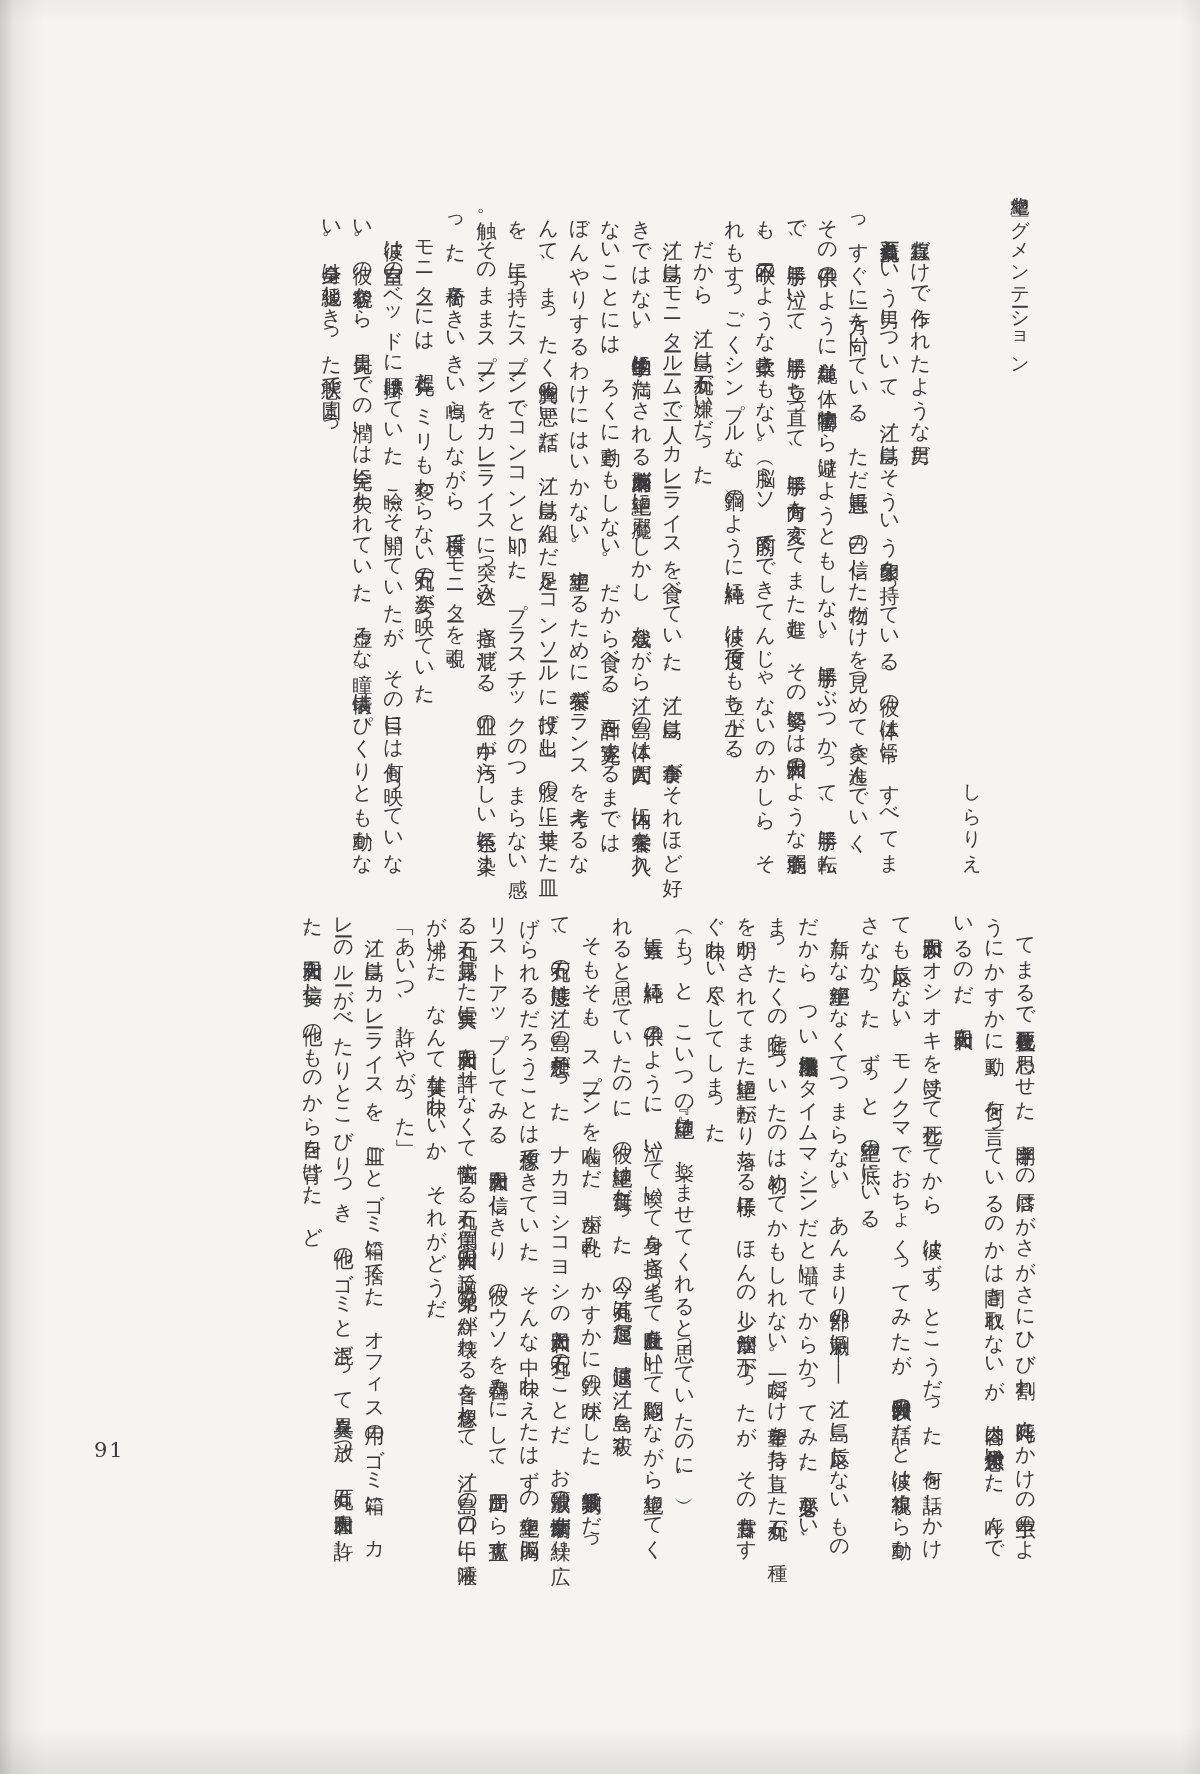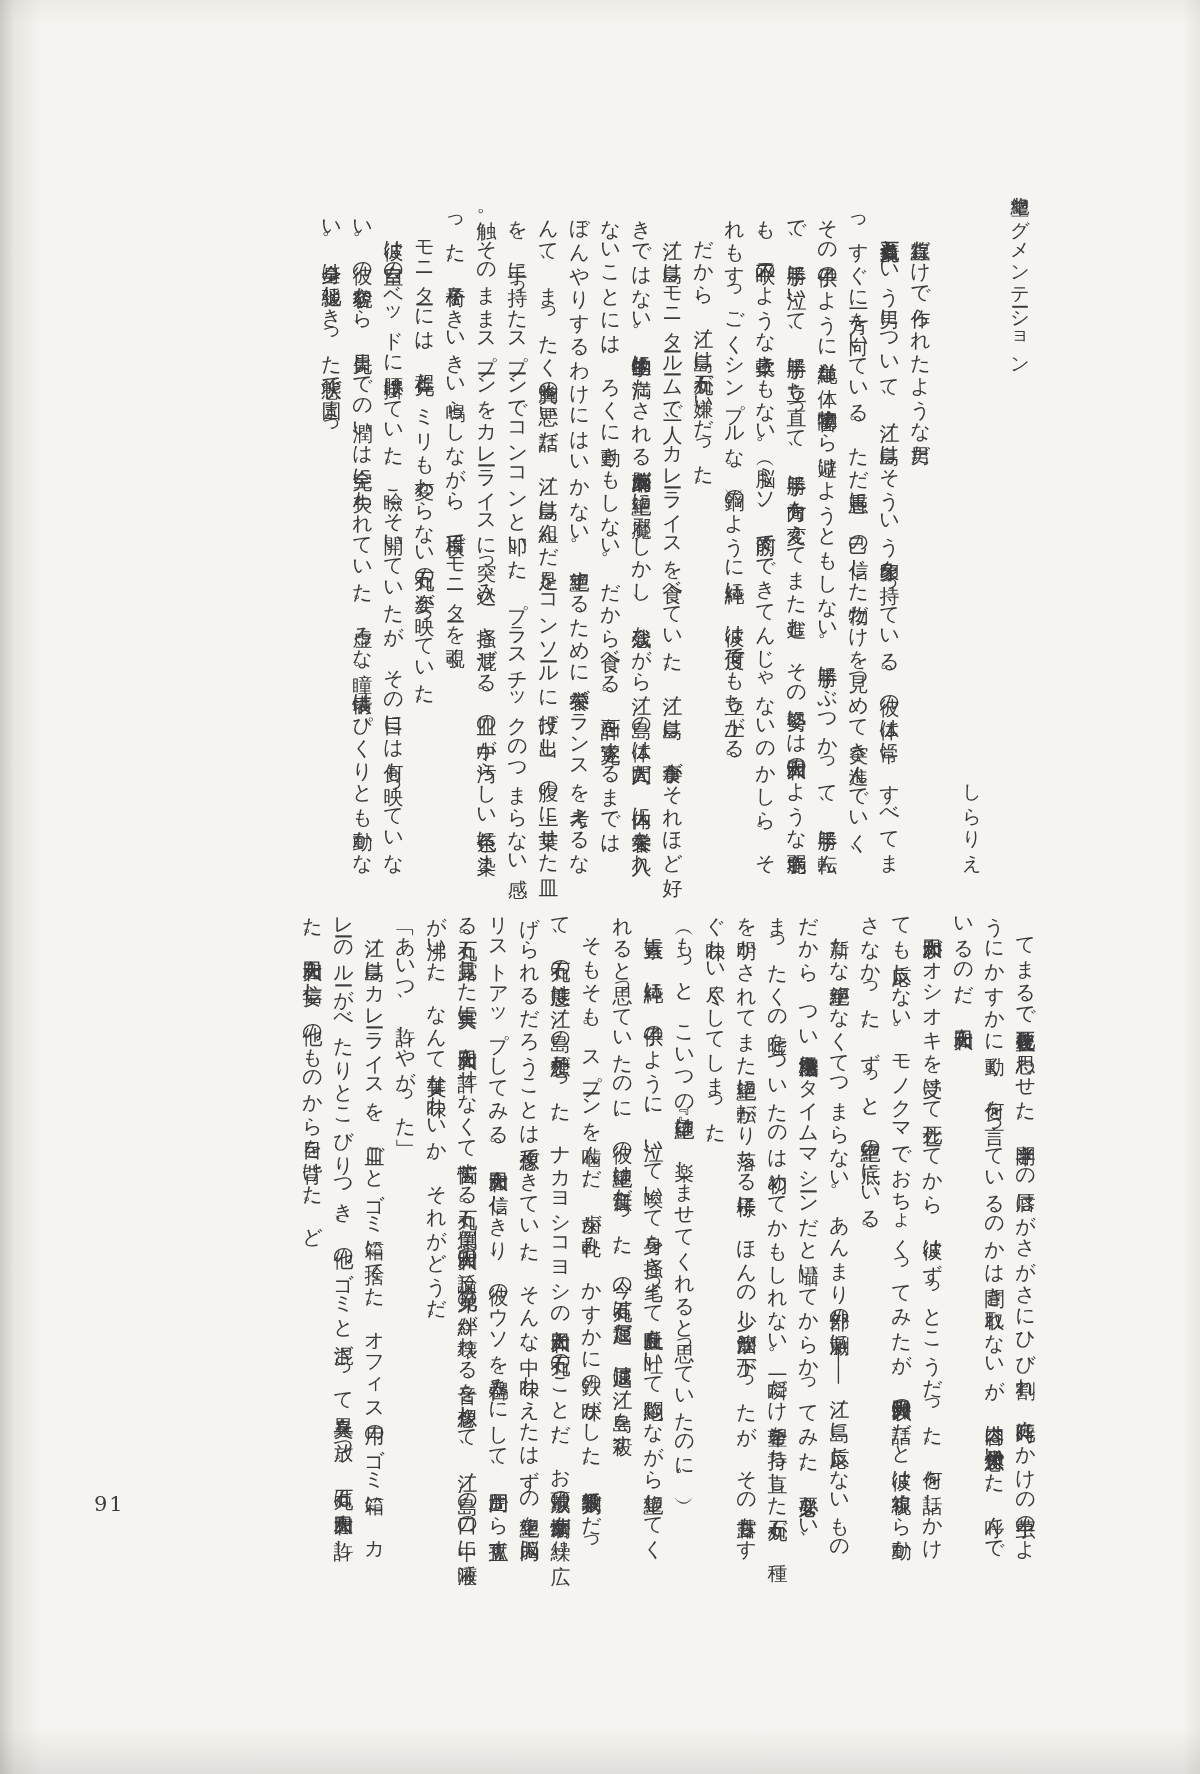--- a/index.html
+++ b/index.html
@@ -44,21 +44,21 @@
     line-height:31px;
     text-align:justify;
   }
   .block p{
     margin:0;
     text-indent:20px;
   }
   .block-upper{left:170px;top:206px;width:766px;height:657px;}
   .block-lower{left:168px;top:903px;width:873px;height:646px;}
   .pagenum{
-    position:absolute;left:94px;top:1492px;
+    position:absolute;left:94px;top:1438px;
     font-size:21px;color:var(--ink,#3a393b);
     letter-spacing:2px;
   }
 </style>
 </head>
 <body>
 
 <div class="page">
 
   <div class="title vtext">絶望セグメンテーション</div>

